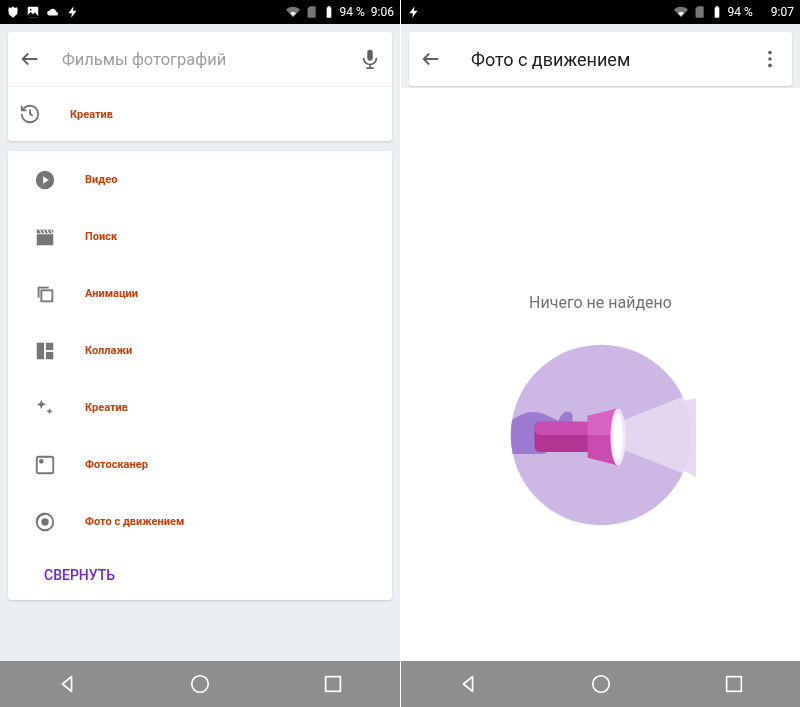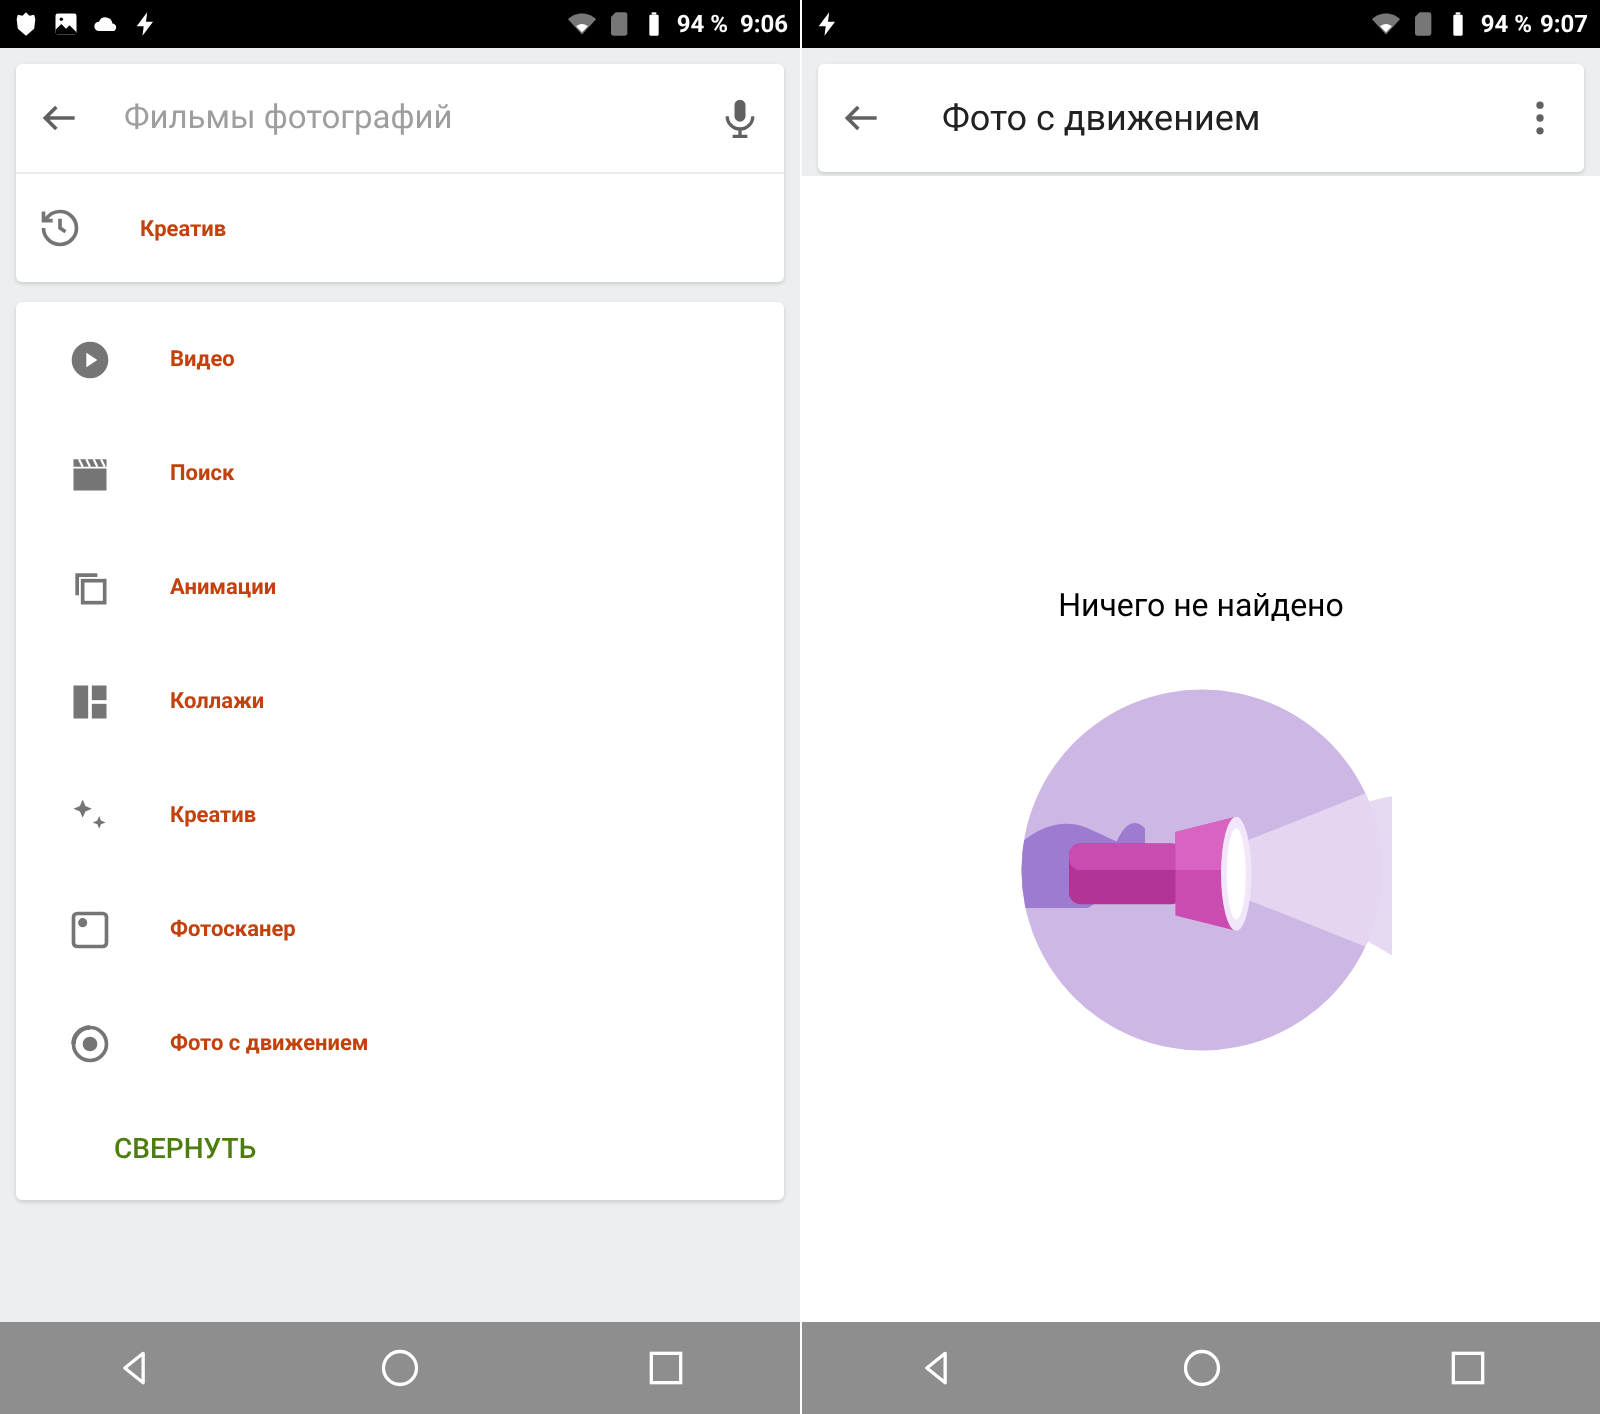--- a/index.html
+++ b/index.html
@@ -22,21 +22,21 @@
 
   
   .status-bar {
     height: 24px;
     background: #000;
     color: #fff;
     display: flex;
     align-items: center;
     padding: 0 6px;
     font-size: 12px;
-    font-weight: 700;
+    font-weight: 400;
   }
   .status-left { display: flex; align-items: center; gap: 6px; }
   .status-right { margin-left: auto; display: flex; align-items: center; gap: 4px; }
   .sb-ic { width: 14px; height: 14px; display: inline-flex; align-items: center; justify-content: center; }
   .sb-ic svg { width: 14px; height: 14px; }
 
   
   .content { flex: 1; padding: 8px; display: flex; flex-direction: column; gap: 10px; overflow: hidden; }
 
   
@@ -74,22 +74,22 @@
   .list-label { font-size: 11px; color: #c2410c; font-weight: bold; }
   .list-icon { width: 24px; height: 24px; display: flex; align-items: center; justify-content: center; color: #757575; }
   .list-icon svg { width: 22px; height: 22px; }
 
   .cat-card .list-row { height: 57px; padding-left: 25px; }
 
   .collapse-row {
     height: 50px;
     display: flex;
     align-items: center;
-    padding-left: 49px;
-    color: #4d7c0f;
+    padding-left: 36px;
+    color: #6d28d9;
     font-size: 14px;
     font-weight: 500;
   }
 
   
   .header-bar {
     height: 54px;
     display: flex;
     align-items: center;
     padding: 0 10px;
@@ -97,21 +97,21 @@
   }
   .header-title { flex: 1; font-size: 18px; color: #212121; font-weight: 400; }
 
   .empty-area {
     flex: 1;
     background: #fff;
     display: flex;
     flex-direction: column;
     align-items: center;
   }
-  .empty-text { margin-top: 205px; font-size: 16px; color: #000000; }
+  .empty-text { margin-top: 205px; font-size: 16px; color: #737373; }
   .illus { margin-top: 28px; width: 190px; height: 190px; }
 
   
   .nav-bar {
     height: 46px;
     background: #8e8e8e;
     display: flex;
     align-items: center;
     justify-content: space-around;
   }
@@ -312,21 +312,21 @@
             <path d="M18 2h-8L6 6v14a2 2 0 002 2h10a2 2 0 002-2V4a2 2 0 00-2-2z"></path>
           </svg>
         </span>
       <span class="sb-ic">
           <svg viewBox="0 0 24 24" fill="#fff">
             <rect x="8" y="4" width="8" height="18" rx="1"></rect>
             <rect x="10" y="2" width="4" height="2"></rect>
           </svg>
         </span>
       <span>94 %</span>
-      <span style="margin-left:0">9:07</span>
+      <span style="margin-left:14px">9:07</span>
     </div>
   </div>
 
   <div class="content" style="padding-bottom:0">
     <div class="card">
       <div class="header-bar">
         <span class="icon-slot">
           <svg viewBox="0 0 24 24" fill="none" stroke="#616161" stroke-width="2">
               <path d="M20 12H4M10 6l-6 6 6 6"></path>
             </svg>

